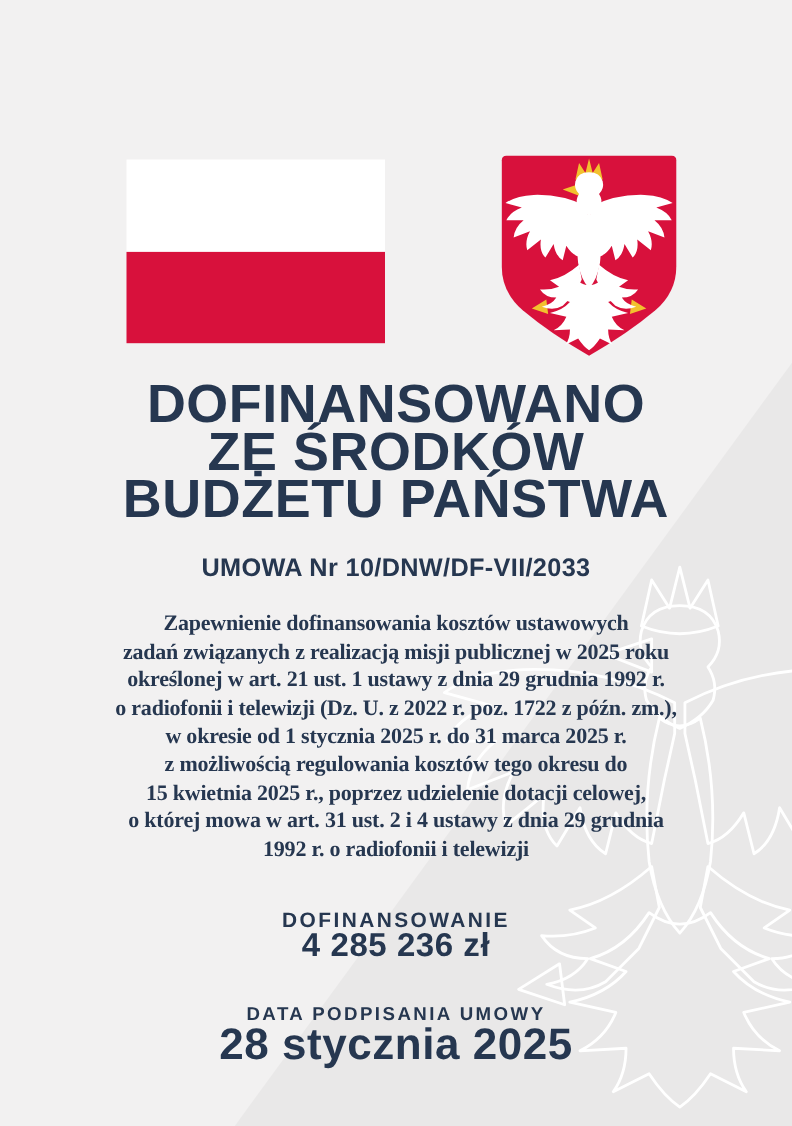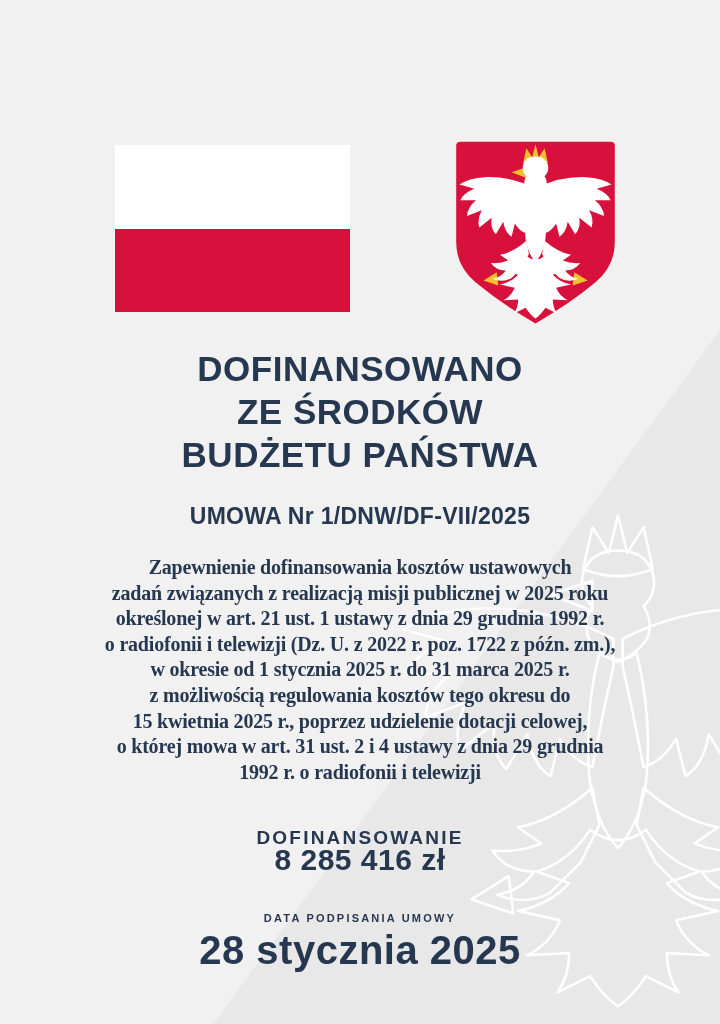--- a/index.html
+++ b/index.html
@@ -38,35 +38,35 @@
   .flag-red{height:50%;background:var(--flag-red);}
   
   .coa{position:absolute;left:452px;top:140px;width:167px;height:190px;}
   .shield-fill{fill:var(--shield-red);}
   .eagle-white{fill:#ffffff;}
   .eagle-gold{fill:var(--crown-gold);}
   
   .txt{position:absolute;left:0;right:0;text-align:center;color:var(--text-navy);}
   .title{
     top:347px;margin:0;
-    font-size:35px;line-height:43px;font-weight:800;
+    font-size:49px;line-height:43px;font-weight:800;
     letter-spacing:0.5px;white-space:pre;
   }
   .agreement{
     top:503px;
     font-size:23px;font-weight:700;letter-spacing:0.3px;
   }
   .description{
     top:555px;
     font-size:20px;line-height:25.6px;font-weight:700;
     letter-spacing:-0.2px;white-space:pre;font-family:Liberation Serif, serif;
   }
   .funding-label{top:827px;font-size:19px;font-weight:700;letter-spacing:2.2px;}
   .funding-amount{top:843px;font-size:30px;font-weight:800;letter-spacing:0.5px;}
-  .date-label{top:912px;font-size:11px;font-weight:700;letter-spacing:2.2px;}
+  .date-label{top:912px;font-size:17px;font-weight:700;letter-spacing:2.2px;}
   .date-value{top:928px;font-size:40px;font-weight:700;letter-spacing:0.5px;}
   .defs-holder{position:absolute;width:0;height:0;overflow:hidden;}
 </style>
 </head>
 <body>
 
 <svg class="defs-holder" aria-hidden="true">
   <defs>
     <path id="coa-shield" d="M10,2 L192,2 Q197,2 197,7 L197,124 Q197,152 174,172 Q143,198 101,222 Q59,198 28,172 Q5,152 5,124 L5,7 Q5,2 10,2 Z"></path>
     <path id="e-crown" d="M86,28 L90,10 L97,21 L101,5 L105,21 L112,10 L116,28 Q101,34 86,28 Z"></path>
@@ -122,29 +122,29 @@
       <use href="#e-tail"></use>
       <use href="#e-lleg"></use>
       <use href="#e-rleg"></use>
   </g>
 </svg>
 
 <h1 class="txt title">DOFINANSOWANO
 ZE ŚRODKÓW
 BUDŻETU PAŃSTWA</h1>
 
-<div class="txt agreement">UMOWA Nr 1/DNW/DF-VII/2025</div>
+<div class="txt agreement">UMOWA Nr 10/DNW/DF-VII/2033</div>
 
 <div class="txt description">Zapewnienie dofinansowania kosztów ustawowych
 zadań związanych z realizacją misji publicznej w 2025 roku
 określonej w art. 21 ust. 1 ustawy z dnia 29 grudnia 1992 r.
 o radiofonii i telewizji (Dz. U. z 2022 r. poz. 1722 z późn. zm.),
 w okresie od 1 stycznia 2025 r. do 31 marca 2025 r.
 z możliwością regulowania kosztów tego okresu do
 15 kwietnia 2025 r., poprzez udzielenie dotacji celowej,
 o której mowa w art. 31 ust. 2 i 4 ustawy z dnia 29 grudnia
 1992 r. o radiofonii i telewizji</div>
 
 <div class="txt funding-label">DOFINANSOWANIE</div>
-<div class="txt funding-amount">8 285 416 zł</div>
+<div class="txt funding-amount">4 285 236 zł</div>
 
 <div class="txt date-label">DATA PODPISANIA UMOWY</div>
 <div class="txt date-value">28 stycznia 2025</div>
 
 </body></html>

